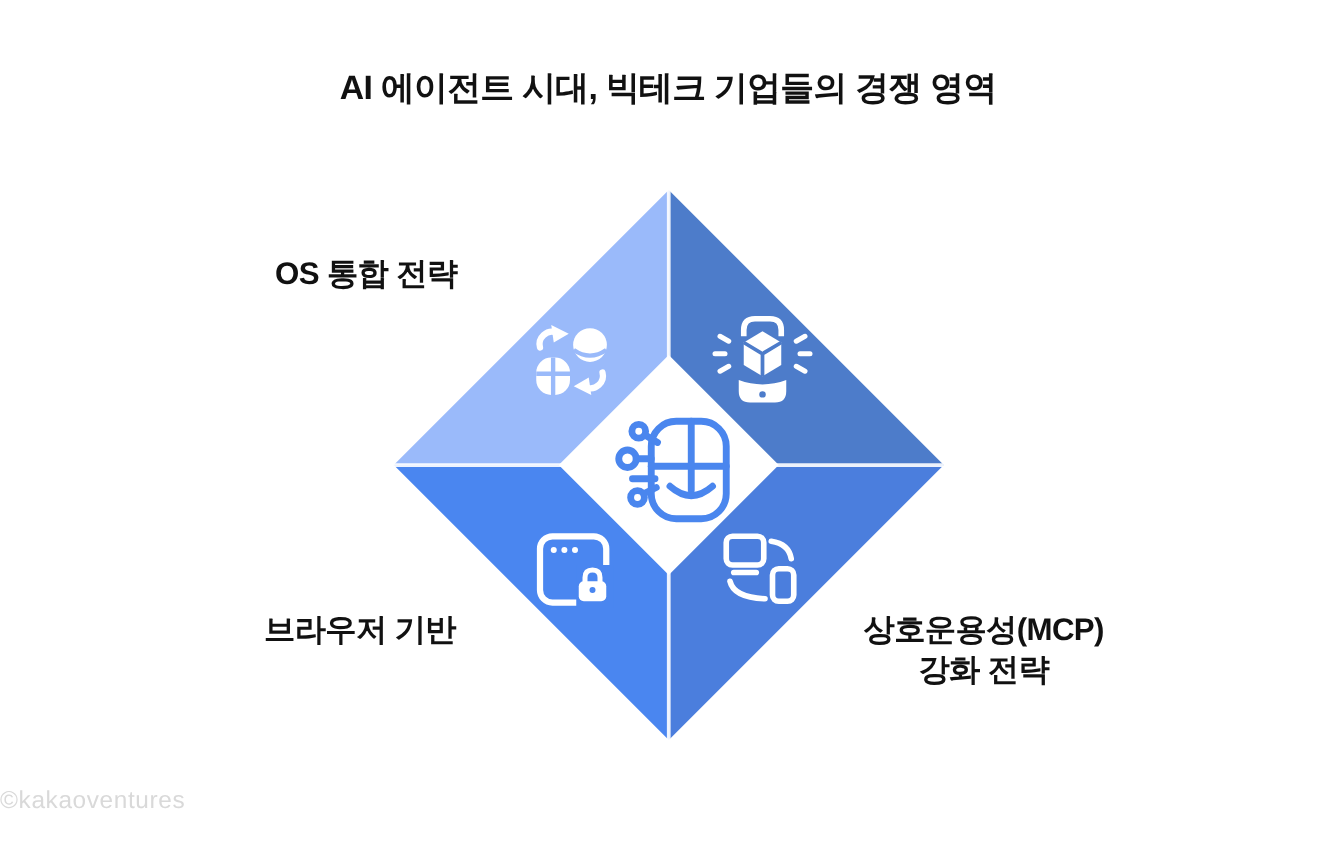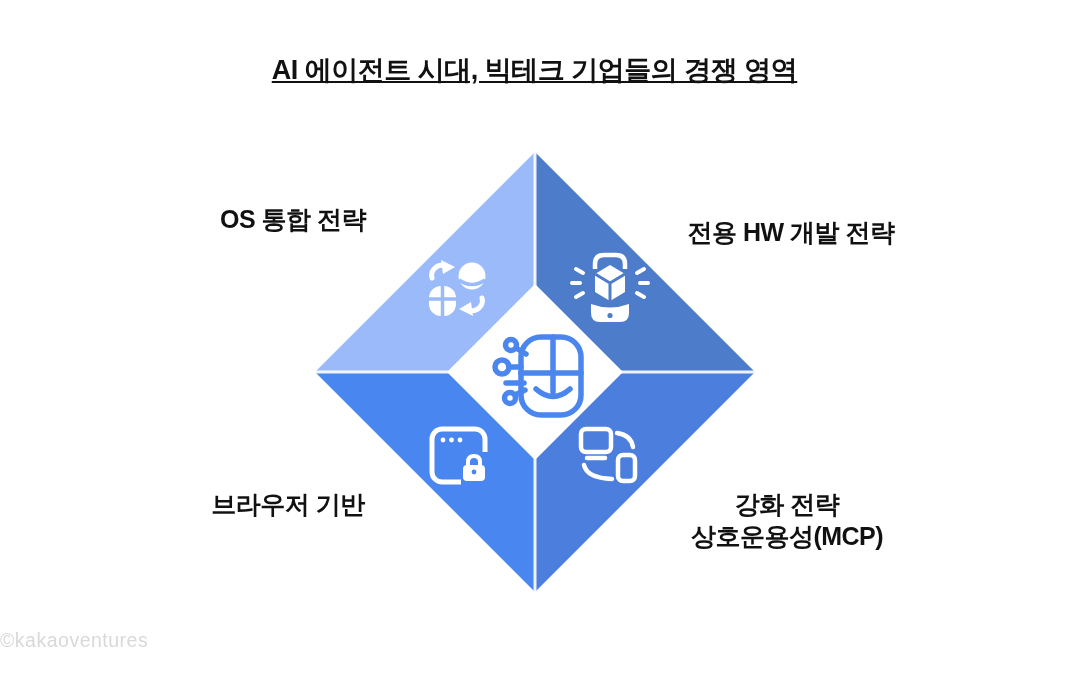--- a/index.html
+++ b/index.html
@@ -12,21 +12,20 @@
   }
   .canvas { position: absolute; inset: 0; }
   .title {
     position: absolute;
     top: 52px; left: 0; width: 100%;
     text-align: center;
     font-size: 27px;
     font-weight: 700;
     letter-spacing: -0.5px;
     color: var(--title-text, #111);
-    text-decoration: underline;
   }
   .diagram-svg {
     position: absolute;
     left: 315px; top: 152px;
     width: 440px; height: 442px;
   }
   .label {
     position: absolute;
     font-size: 25px;
     font-weight: 700;
@@ -122,23 +121,22 @@
       <path d="M 201,196 L 211,202"></path>
       <circle cx="187" cy="215" r="7"></circle>
       <line x1="194" y1="215" x2="206" y2="215"></line>
       <line x1="191" y1="231" x2="209" y2="231"></line>
       <circle cx="195" cy="246" r="5.5"></circle>
       <path d="M 200,243 L 210,238"></path>
     </g>
   </svg>
 
   <div class="label label-tl">OS 통합 전략</div>
-  <div class="label label-tr">전용 HW 개발 전략</div>
   <div class="label label-bl">
     <div>브라우저 기반</div>
   </div>
   <div class="label label-br">
+    <div>상호운용성(MCP)</div>
     <div>강화 전략</div>
-    <div>상호운용성(MCP)</div>
   </div>
 
   <div class="watermark">©kakaoventures</div>
 </div>
 
 </body></html>

